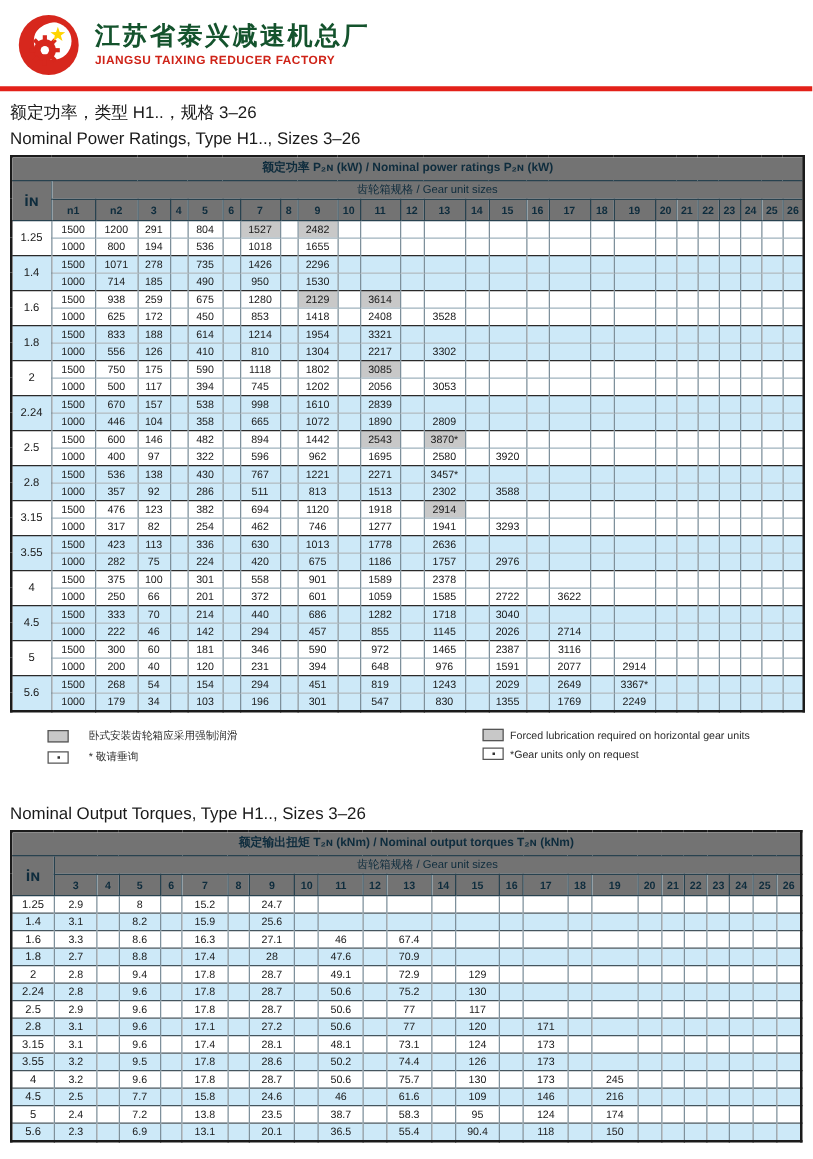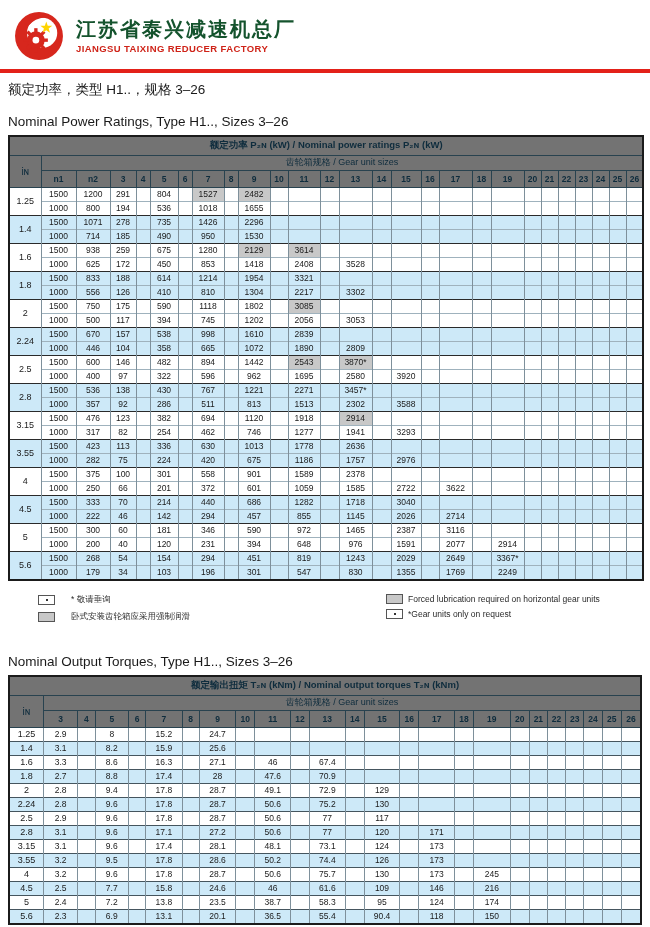--- a/index.html
+++ b/index.html
@@ -5,27 +5,27 @@
   html,body{margin:0;padding:0;}
   body{width:650px;height:927px;background:#ffffff;color:#1a1a1a;
        font-family:"Liberation Sans","DejaVu Sans",sans-serif;overflow:hidden;}
   .hdr{display:flex;align-items:center;gap:12px;padding:8px 0 5px 14px;height:56px;}
   .logo{width:50px;height:50px;flex:0 0 auto;}
   .c-zh{font-size:20px;font-weight:bold;letter-spacing:2px;color:#14532d;line-height:1.1;}
   .c-en{font-size:9.5px;font-weight:bold;color:#cf2318;letter-spacing:0.4px;margin-top:3px;}
   .rule{height:4px;background:#e32119;}
   .sec{margin:9px 8px 2px;line-height:1.25;}
   .sec .t-zh{font-size:13.5px;}
-  .sec .t-en{font-size:13.5px;margin-top:15px;}
+  .sec .t-en{font-size:13.5px;margin-top:4px;}
   table{border-collapse:collapse;table-layout:fixed;width:634px;margin:4px 8px 0;border:2px solid #1b1b1b;}
   th,td{padding:0;overflow:hidden;white-space:nowrap;text-align:center;}
   thead th{background:#737373;border:1px solid #28424f;color:#0e2c3d;}
   th.hmain{font-size:9.5px;font-weight:bold;height:18px;}
   th.hsub{font-size:9px;font-weight:normal;height:14px;}
-  th.hin{font-size:10px;font-weight:normal;}
+  th.hin{font-size:13px;font-weight:bold;}
   th.hsize{font-size:8.5px;font-weight:bold;height:16px;}
   tbody td{font-size:8.5px;height:13px;background:#fff;
            border-left:1px solid #7e909b;border-right:1px solid #7e909b;border-top:1px solid #9fb2bd;}
   tr.stripe td{background:#cde9f8;}
   td.shaded{background:#c8c8c8;}
   tr.gtop td{border-top:1.6px solid #2a2a2a;}
   td.incell{font-weight:normal;font-size:9px;margin-top:12px;}
   #torque-table tbody td{border-top:1.3px solid #45555e;}
   .legend{display:flex;margin:13px 14px 0 38px;font-size:8.5px;color:#2a2a2a;}
   .legend .colL{flex:0 0 348px;}
@@ -938,28 +938,28 @@
         <td></td>
         <td></td>
         <td></td>
       </tr>
     </tbody>
   </table>
 
 <div class="legend">
   <div class="colL">
     <div class="lrow">
+      <span class="swatch"></span>
+      <span>卧式安装齿轮箱应采用强制润滑</span>
+    </div>
+    <div class="lrow">
       <span class="swatch dot">
           <i></i>
         </span>
       <span>* 敬请垂询</span>
-    </div>
-    <div class="lrow">
-      <span class="swatch"></span>
-      <span>卧式安装齿轮箱应采用强制润滑</span>
     </div>
   </div>
   <div class="colR">
     <div class="lrow">
       <span class="swatch"></span>
       <span>Forced lubrication required on horizontal gear units</span>
     </div>
     <div class="lrow">
       <span class="swatch dot">
           <i></i>

